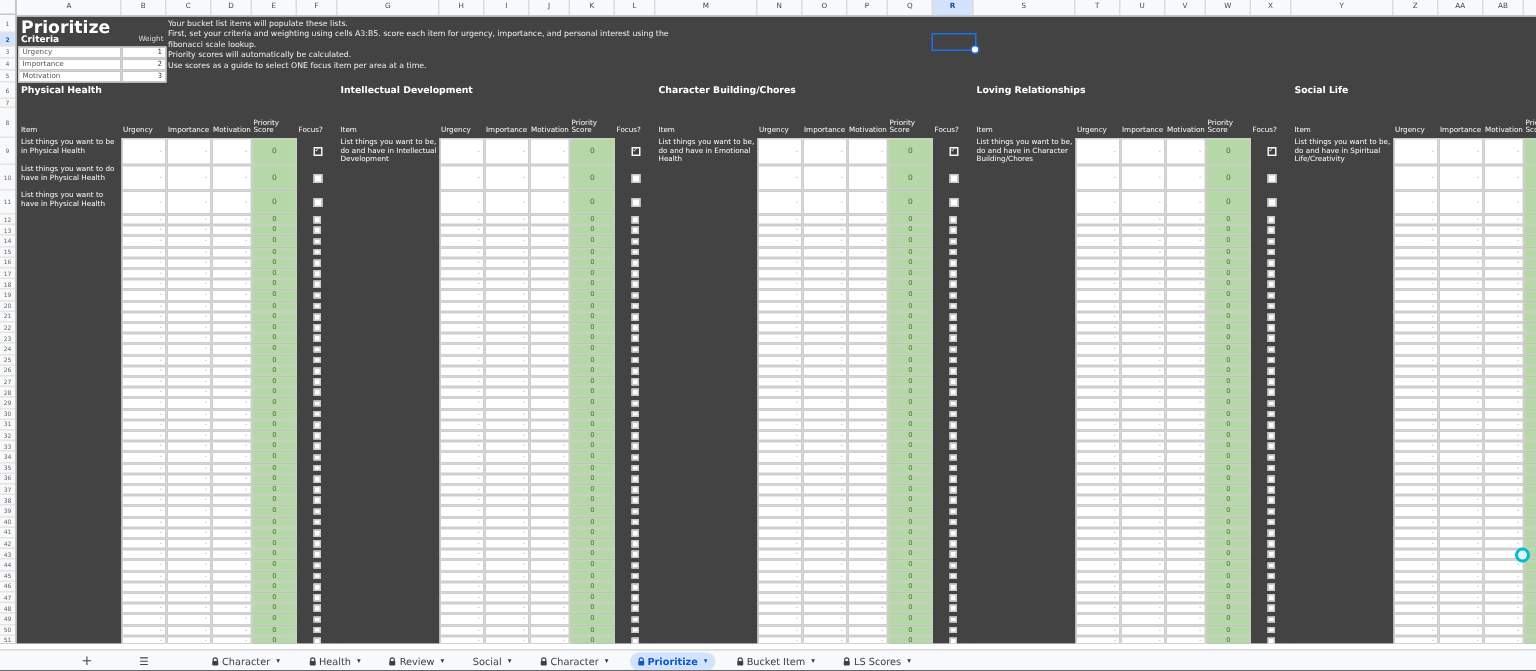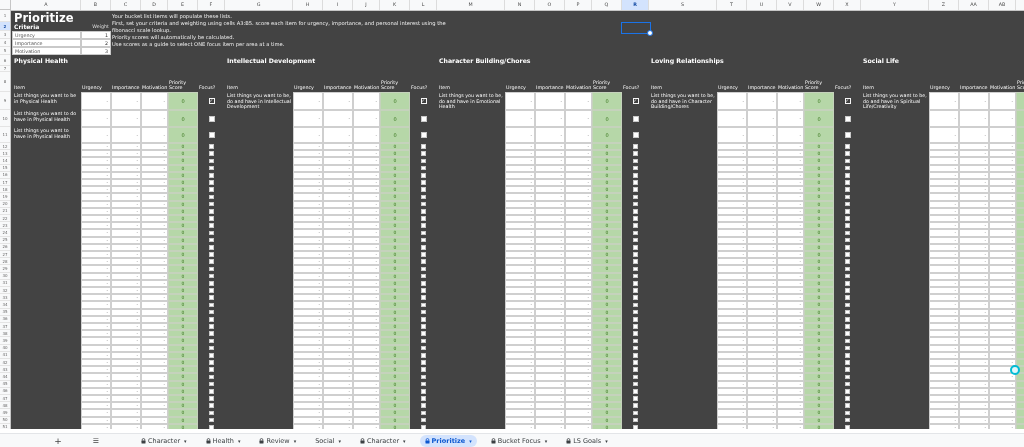--- a/index.html
+++ b/index.html
@@ -1876,28 +1876,28 @@
           <span>Prioritize</span>
           <span class="caret">▾</span>
         </div>
         <div class="tab">
           <span style="display: flex;">
             <svg width="5" height="6" viewBox="0 0 10 12">
               <path d="M2.3 5.5 V3.8 a2.7 2.7 0 0 1 5.4 0 V5.5" fill="none" stroke="currentColor" stroke-width="1.6"></path>
               <rect x="1" y="5.2" width="8" height="6" rx="1.2" fill="currentColor"></rect>
             </svg>
           </span>
-          <span>Bucket Focus</span>
+          <span>Bucket Item</span>
           <span class="caret">▾</span>
         </div>
         <div class="tab">
           <span style="display: flex;">
             <svg width="5" height="6" viewBox="0 0 10 12">
               <path d="M2.3 5.5 V3.8 a2.7 2.7 0 0 1 5.4 0 V5.5" fill="none" stroke="currentColor" stroke-width="1.6"></path>
               <rect x="1" y="5.2" width="8" height="6" rx="1.2" fill="currentColor"></rect>
             </svg>
           </span>
-          <span>LS Goals</span>
+          <span>LS Scores</span>
           <span class="caret">▾</span>
         </div>
       </div>
   </div>
 </div>
 
 </body></html>

